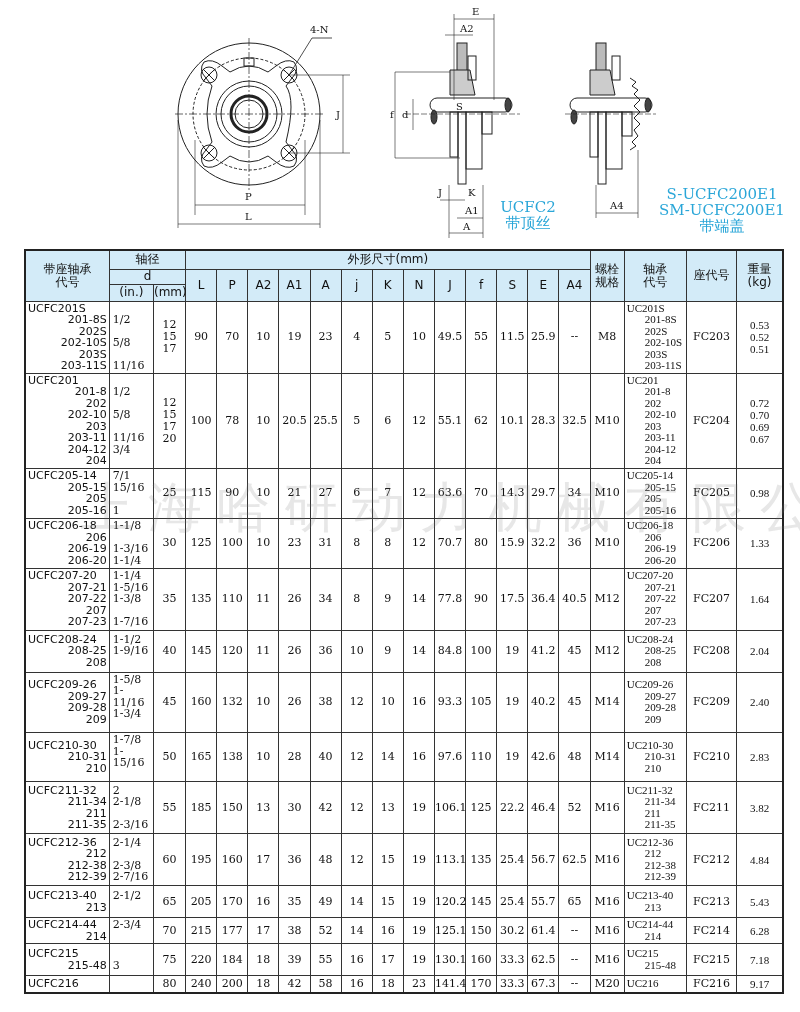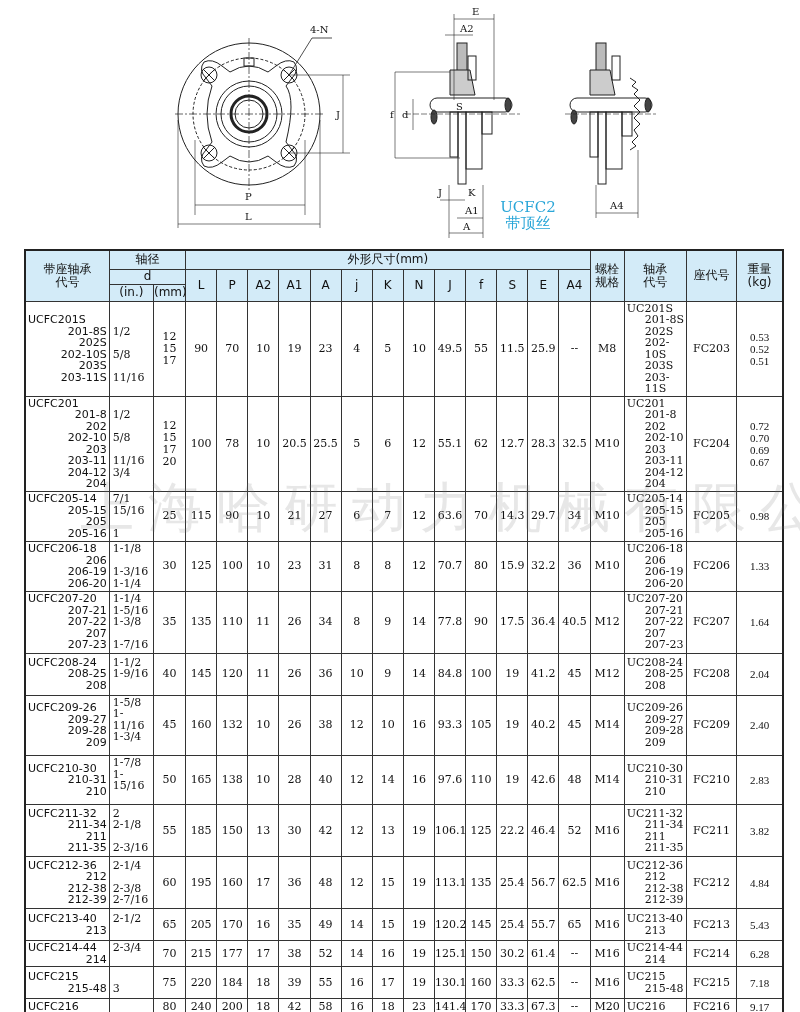--- a/index.html
+++ b/index.html
@@ -6,21 +6,21 @@
   body{width:800px;height:1012px;position:relative;overflow:hidden;font-family:"DejaVu Serif",serif;color:#111;}
   .drawings{position:absolute;left:0;top:0;width:800px;height:240px;}
   .caption{position:absolute;color:#2aa6d8;font-family:"DejaVu Serif",serif;font-size:15px;line-height:16px;text-align:center;}
   .tbl-wrap{position:absolute;left:24px;top:249px;width:760px;}
   table{border-collapse:collapse;width:760px;table-layout:fixed;border:2px solid #222;}
   th,td{border:1px solid #333;padding:0;text-align:center;vertical-align:middle;}
   th{background:#d3ebf8;font-family:"DejaVu Sans",sans-serif;font-weight:normal;font-size:12px;line-height:13px;}
   td{font-family:"DejaVu Serif",serif;font-size:11px;line-height:12px;}
   td.code{text-align:left;font-family:"DejaVu Sans",sans-serif;font-size:11px;line-height:11.5px;padding:1px 2px;}
   td.code div.sub{text-align:right;padding-right:0;}
-  td.bear{text-align:left;font-size:11px;line-height:11.5px;padding:1px 2px;}
+  td.bear{text-align:left;font-size:11px;line-height:11.5px;padding:1px 2px;font-family:Liberation Serif, serif;}
   td.bear div.sub{padding-left:18px;}
   td.inch{text-align:left;padding:1px 3px;font-size:11px;line-height:11.5px;}
   td.mm{font-size:11px;}
   td.wt{font-size:11px;font-family:Liberation Serif, serif;}
   .watermark{position:absolute;left:80px;top:472px;font-family:"DejaVu Sans",sans-serif;font-size:54px;color:rgba(120,120,120,0.18);letter-spacing:14px;white-space:nowrap;pointer-events:none;}
   .lbl{font-family:"DejaVu Serif",serif;font-size:10px;fill:#111;}
 </style>
 </head>
 <body>
 
@@ -120,20 +120,25 @@
       <line x1="638" y1="150" x2="638" y2="218" stroke-width="0.6"></line>
       <line x1="596" y1="213" x2="638" y2="213" stroke-width="0.6"></line>
     </g>
     <text class="lbl" x="610" y="209">A4</text>
   </svg>
 
   <div class="caption" style="left:500px;top:199px;width:56px;">
     <div>UCFC2</div>
     <div>带顶丝</div>
   </div>
+  <div class="caption" style="left:654px;top:186px;width:136px;">
+    <div>S-UCFC200E1</div>
+    <div>SM-UCFC200E1</div>
+    <div>带端盖</div>
+  </div>
 </div>
 
 <div class="tbl-wrap">
   <table>
     <colgroup>
       <col style="width:84px">
         <col style="width:44px">
         <col style="width:32px">
       <col style="width:31px">
         <col style="width:31px">
@@ -270,21 +275,21 @@
           <td>100</td>
           <td>78</td>
           <td>10</td>
           <td>20.5</td>
           <td>25.5</td>
           <td>5</td>
           <td>6</td>
           <td>12</td>
           <td>55.1</td>
           <td>62</td>
-          <td>12.7</td>
+          <td>10.1</td>
           <td>28.3</td>
           <td>32.5</td>
           <td>M10</td>
           <td class="bear">
             <div>UC201</div>
             <div class="sub">201-8</div>
             <div class="sub">202</div>
             <div class="sub">202-10</div>
             <div class="sub">203</div>
             <div class="sub">203-11</div>

